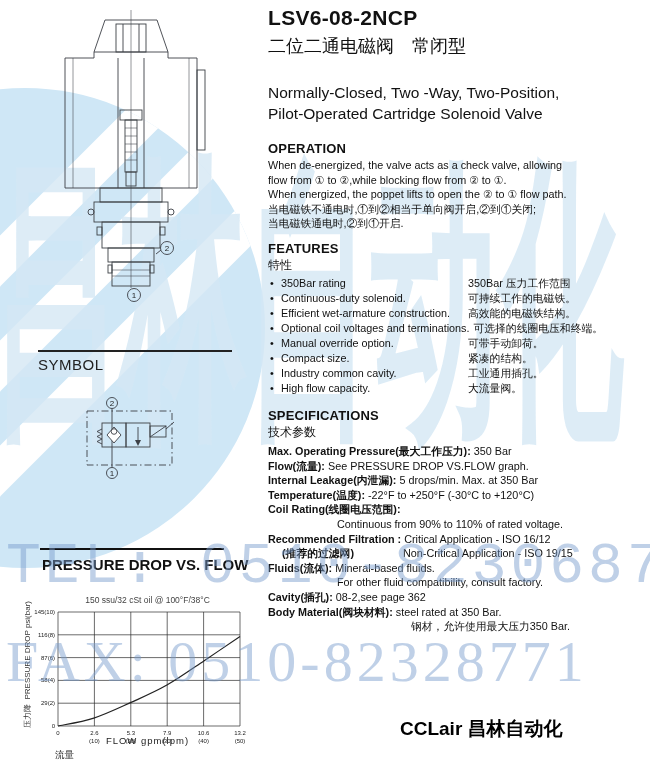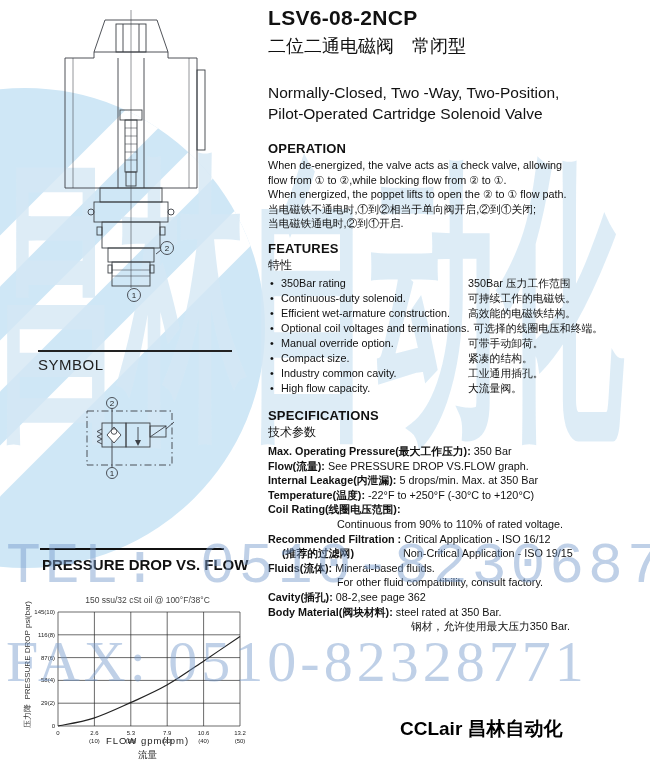--- a/index.html
+++ b/index.html
@@ -20,21 +20,21 @@
   .sym-rule{position:absolute;left:38px;top:350px;width:194px;border-top:2px solid #222;z-index:2;}
   .sym-title{position:absolute;left:38px;top:356px;font-size:15px;color:#222;z-index:2;letter-spacing:.5px;}
   .symbol-svg{position:absolute;left:52px;top:390px;z-index:2;}
   .chart-rule{position:absolute;left:40px;top:548px;width:184px;border-top:2px solid #111;z-index:2;}
   .chart-title{position:absolute;left:42px;top:556px;font-size:15px;font-weight:bold;z-index:2;}
   .chart-cond{position:absolute;left:50px;top:595px;width:195px;text-align:center;font-size:8.5px;color:#444;z-index:2;}
   .chart-svg{position:absolute;left:16px;top:606px;z-index:2;}
   .ylab{position:absolute;left:-48px;top:659px;width:150px;transform:rotate(-90deg);transform-origin:center center;
         font-size:8px;color:#333;text-align:center;white-space:nowrap;z-index:2;}
   .xlab{position:absolute;left:55px;top:735px;width:185px;text-align:center;font-size:9.5px;color:#222;z-index:2;letter-spacing:1px;}
-  .xlab-cn{position:absolute;left:55px;top:749px;width:185px;text-align:center;font-size:9.5px;color:#222;z-index:2;}
+  .xlab-cn{position:absolute;left:55px;top:749px;width:185px;text-align:left;font-size:9.5px;color:#222;z-index:2;}
   .grid{stroke:#2b2b2b;stroke-width:.7;}
   .curve{stroke:#222;stroke-width:1.2;fill:none;}
   .tick{font-size:6px;fill:#222;text-anchor:middle;font-family:"Liberation Sans",sans-serif;}
   .ytick{text-anchor:end;}
   
   .right{position:absolute;left:268px;top:6px;width:378px;z-index:2;}
   .model{font-size:21px;font-weight:bold;margin:0;letter-spacing:.3px;}
   .title-cn{font-size:18px;margin-top:4px;}
   .subtitle{margin-top:24px;font-size:15.5px;line-height:21px;}
   .sec-head{font-weight:bold;font-size:13px;letter-spacing:.2px;}

